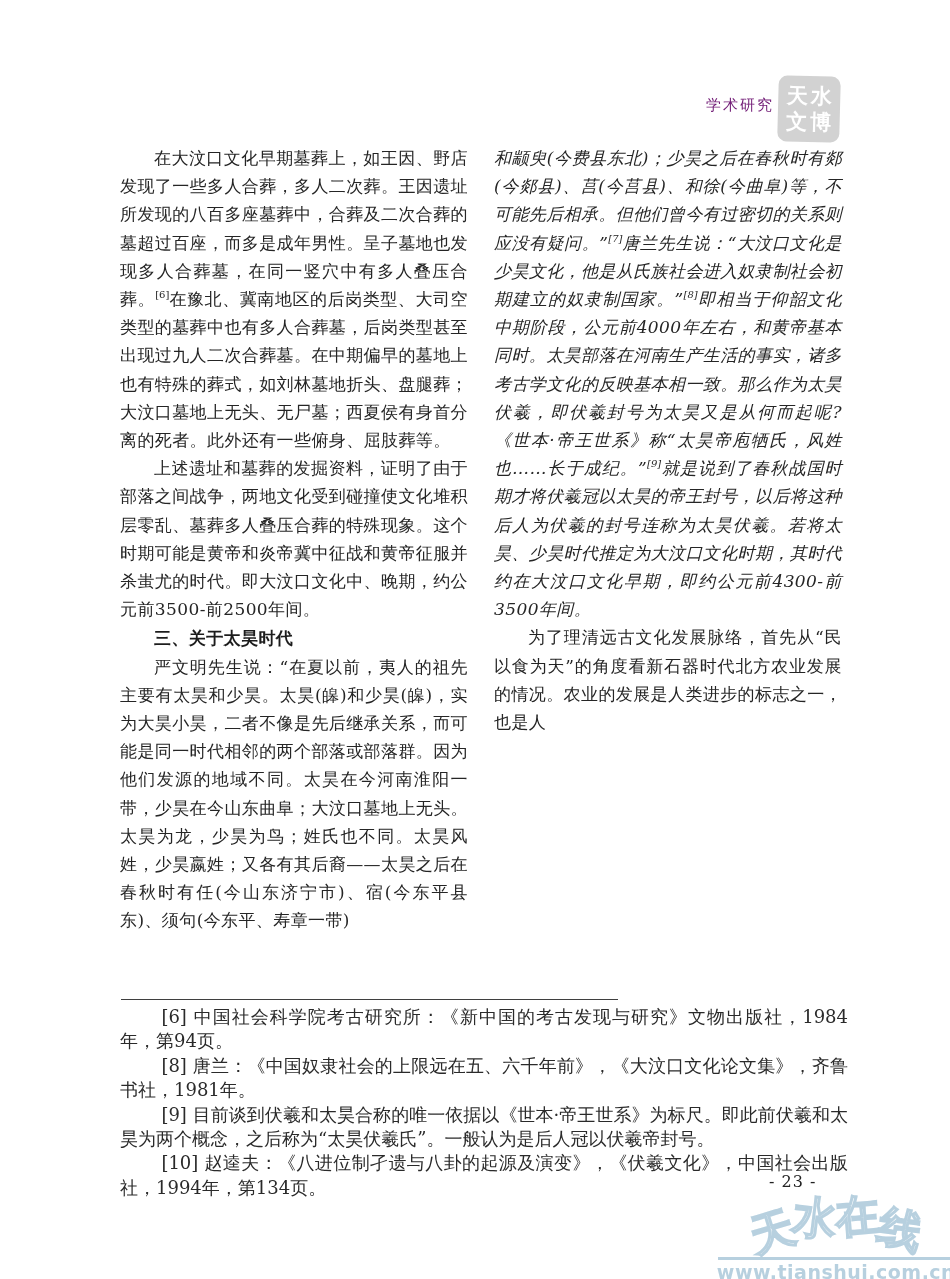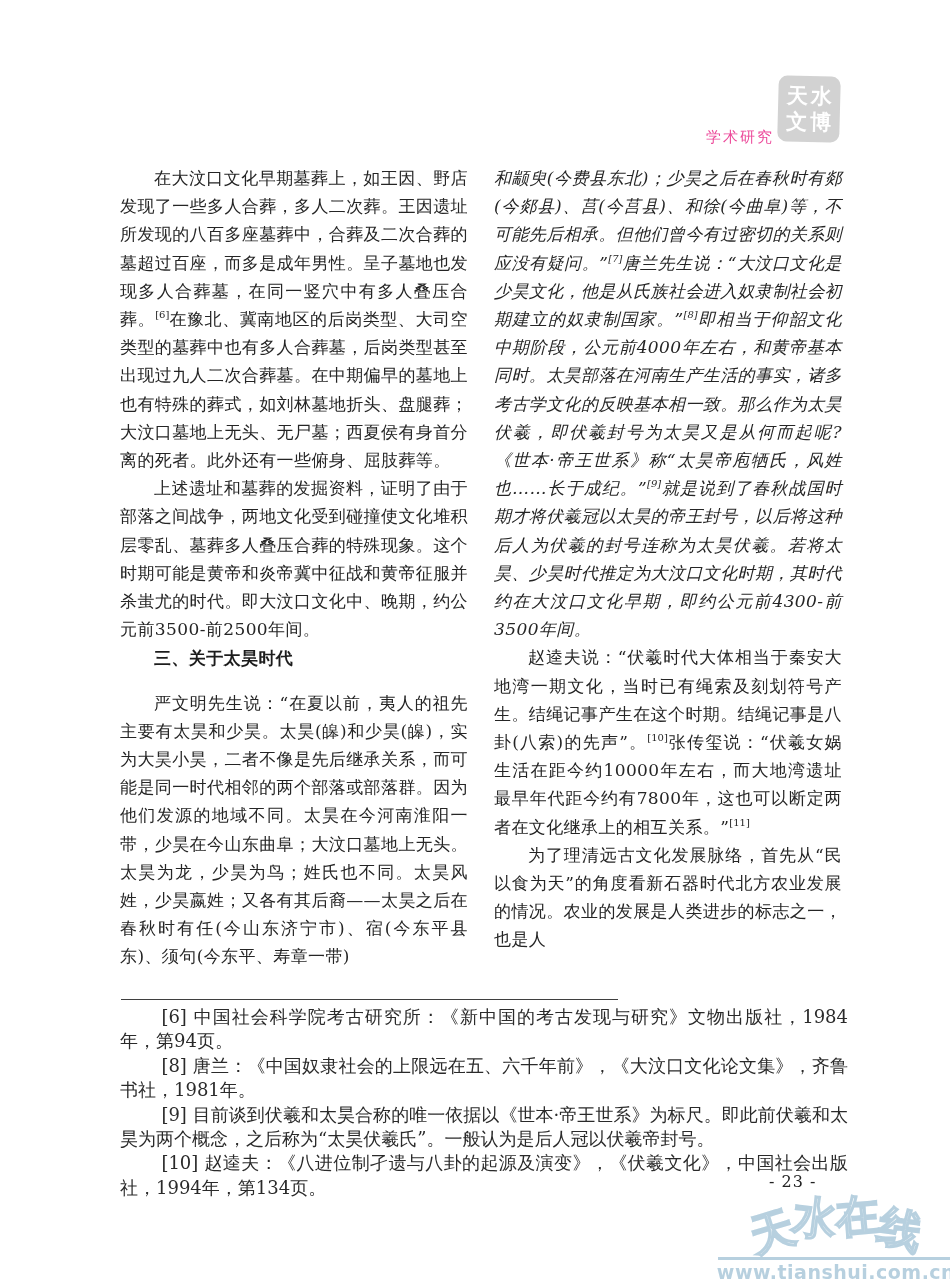--- a/index.html
+++ b/index.html
@@ -2,40 +2,40 @@
 <html><head>
 <meta charset="utf-8">
 <style>
   html,body{margin:0;padding:0;}
   body{
     width:950px;height:1279px;position:relative;background:#ffffff;
     font-family:"DejaVu Serif","Liberation Serif",serif;color:#252525;
     overflow:hidden;
   }
   .header-label{
-    position:absolute;top:128px;left:706px;font-size:15px;letter-spacing:2px;
-    color:#ec4899;font-family:"DejaVu Sans","Liberation Sans",sans-serif;
+    position:absolute;top:96px;left:706px;font-size:15px;letter-spacing:2px;
+    color:#701a75;font-family:"DejaVu Sans","Liberation Sans",sans-serif;
   }
   .seal{
     position:absolute;top:76px;left:778px;width:62px;height:66px;
     background:#c7c7c7;border-radius:9px;transform:rotate(1.5deg);opacity:.8;
     display:flex;flex-direction:column;align-items:center;justify-content:center;
     color:#ffffff;font-weight:bold;font-size:21px;line-height:1.25;
     font-family:"DejaVu Sans","Liberation Sans",sans-serif;letter-spacing:3px;
     text-indent:3px;
   }
   .content{
-    position:absolute;top:164px;left:120px;width:722px;
+    position:absolute;top:144px;left:120px;width:722px;
     display:flex;gap:26px;
   }
   .col{width:348px;font-size:17px;line-height:28.2px;text-align:justify;letter-spacing:0.4px;}
   .col p{margin:0;text-indent:2em;}
   .col p.noindent{text-indent:0;font-style:italic;}
   .col h3{
-    margin:1px 0 16px 0;font-size:17px;line-height:28.2px;text-indent:2em;
+    margin:1px 0 0 0;font-size:17px;line-height:28.2px;text-indent:2em;
     font-family:"DejaVu Sans","Liberation Sans",sans-serif;font-weight:bold;color:#1c1c1c;
   }
   sup.fnref{font-size:10px;line-height:0;letter-spacing:0;vertical-align:super;}
   .footnote-sep{
     position:absolute;top:999px;left:121px;width:497px;height:0;
     border-top:1.6px solid #3f3f3f;
   }
   .footnotes{
     position:absolute;top:1005px;left:120px;width:728px;
     font-size:18px;line-height:24.4px;text-align:justify;color:#2a2a2a;
@@ -78,21 +78,20 @@
 
 <div class="content">
   <div class="col" id="col-left">
       <p>在大汶口文化早期墓葬上，如王因、野店发现了一些多人合葬，多人二次葬。王因遗址所发现的八百多座墓葬中，合葬及二次合葬的墓超过百座，而多是成年男性。呈子墓地也发现多人合葬墓，在同一竖穴中有多人叠压合葬。<sup class="fnref">[6]</sup>在豫北、冀南地区的后岗类型、大司空类型的墓葬中也有多人合葬墓，后岗类型甚至出现过九人二次合葬墓。在中期偏早的墓地上也有特殊的葬式，如刘林墓地折头、盘腿葬；大汶口墓地上无头、无尸墓；西夏侯有身首分离的死者。此外还有一些俯身、屈肢葬等。</p>
       <p>上述遗址和墓葬的发掘资料，证明了由于部落之间战争，两地文化受到碰撞使文化堆积层零乱、墓葬多人叠压合葬的特殊现象。这个时期可能是黄帝和炎帝冀中征战和黄帝征服并杀蚩尤的时代。即大汶口文化中、晚期，约公元前3500-前2500年间。</p>
       <h3>三、关于太昊时代</h3>
       <p>严文明先生说：“在夏以前，夷人的祖先主要有太昊和少昊。太昊(皞)和少昊(皞)，实为大昊小昊，二者不像是先后继承关系，而可能是同一时代相邻的两个部落或部落群。因为他们发源的地域不同。太昊在今河南淮阳一带，少昊在今山东曲阜；大汶口墓地上无头。太昊为龙，少昊为鸟；姓氏也不同。太昊风姓，少昊嬴姓；又各有其后裔——太昊之后在春秋时有任(今山东济宁市)、宿(今东平县东)、须句(今东平、寿章一带)</p>
     </div>
   <div class="col" id="col-right">
       <p class="noindent">和颛臾(今费县东北)；少昊之后在春秋时有郯(今郯县)、莒(今莒县)、和徐(今曲阜)等，不可能先后相承。但他们曾今有过密切的关系则应没有疑问。”<sup class="fnref">[7]</sup>唐兰先生说：“大汶口文化是少昊文化，他是从氏族社会进入奴隶制社会初期建立的奴隶制国家。”<sup class="fnref">[8]</sup>即相当于仰韶文化中期阶段，公元前4000年左右，和黄帝基本同时。太昊部落在河南生产生活的事实，诸多考古学文化的反映基本相一致。那么作为太昊伏羲，即伏羲封号为太昊又是从何而起呢?《世本·帝王世系》称“太昊帝庖牺氏，风姓也……长于成纪。”<sup class="fnref">[9]</sup>就是说到了春秋战国时期才将伏羲冠以太昊的帝王封号，以后将这种后人为伏羲的封号连称为太昊伏羲。若将太昊、少昊时代推定为大汶口文化时期，其时代约在大汶口文化早期，即约公元前4300-前3500年间。</p>
-      <p>赵逵夫说：“伏羲时代大体相当于秦安大地湾一期文化，当时已有绳索及刻划符号产生。结绳记事产生在这个时期。结绳记事是八卦(八索)的先声”。<sup class="fnref">[10]</sup>张传玺说：“伏羲女娲生活在距今约10000年左右，而大地湾遗址最早年代距今约有7800年，这也可以断定两者在文化继承上的相互关系。”<sup class="fnref">[11]</sup></p>
       <p>为了理清远古文化发展脉络，首先从“民以食为天”的角度看新石器时代北方农业发展的情况。农业的发展是人类进步的标志之一，也是人</p>
     </div>
 </div>
 
 <div class="footnote-sep"></div>
 <div class="footnotes" id="footnotes">
     <p><span class="fn-marker">[6]</span> 中国社会科学院考古研究所：《新中国的考古发现与研究》文物出版社，1984年，第94页。</p>
     <p><span class="fn-marker">[8]</span> 唐兰：《中国奴隶社会的上限远在五、六千年前》，《大汶口文化论文集》，齐鲁书社，1981年。</p>
     <p><span class="fn-marker">[9]</span> 目前谈到伏羲和太昊合称的唯一依据以《世本·帝王世系》为标尺。即此前伏羲和太昊为两个概念，之后称为“太昊伏羲氏”。一般认为是后人冠以伏羲帝封号。</p>
     <p><span class="fn-marker">[10]</span> 赵逵夫：《八进位制孑遗与八卦的起源及演变》，《伏羲文化》，中国社会出版社，1994年，第134页。</p>

